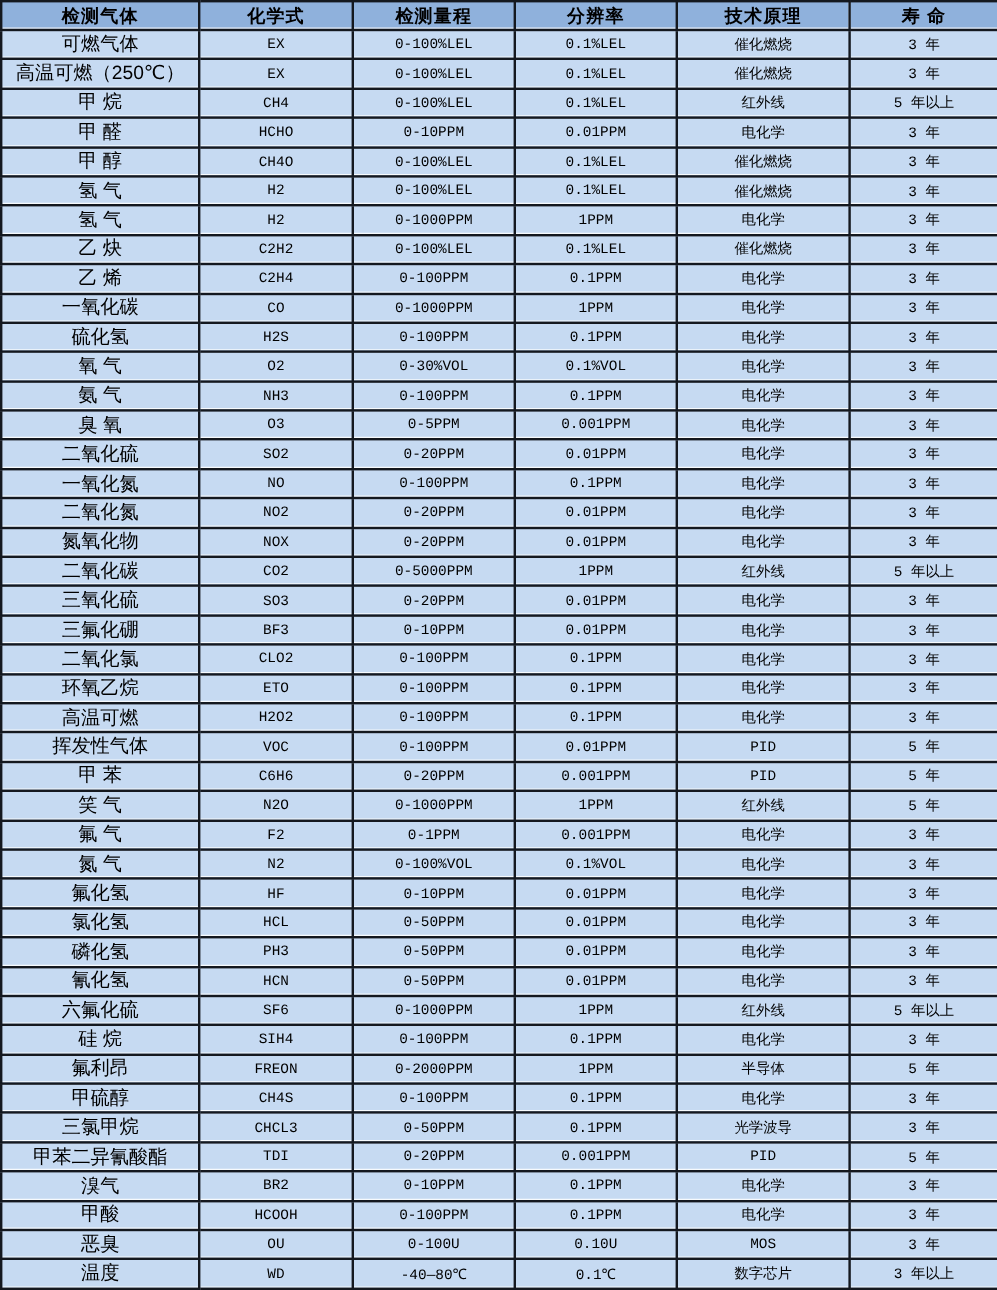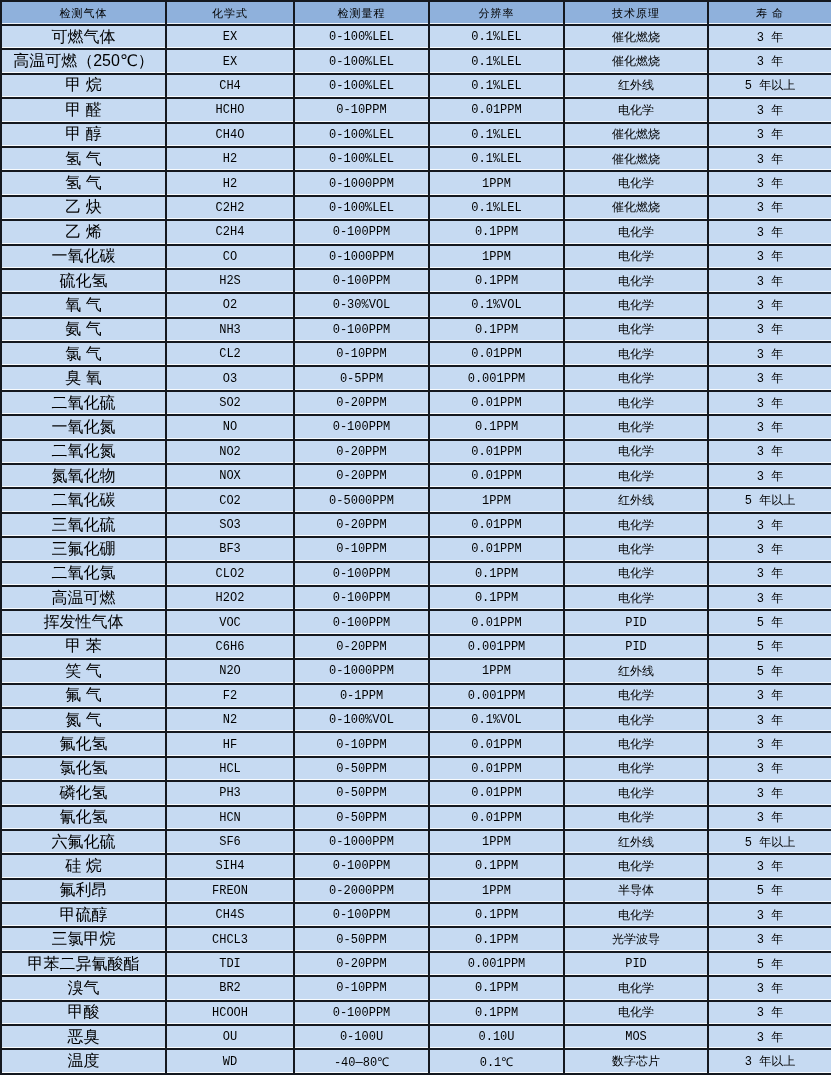--- a/index.html
+++ b/index.html
@@ -31,22 +31,22 @@
     vertical-align: middle;
     color: var(--text-color, #000000);
     padding: 0 2px;
     overflow: hidden;
     white-space: nowrap;
     
     box-shadow: inset 0 -1px 0 rgba(255,255,255,0.85);
   }
   table.spec-table th {
     background: var(--header-bg, #8fb1dc);
-    font-size: 11px;
-    font-weight: normal;
+    font-size: 15px;
+    font-weight: bold;
     height: 22px;
     letter-spacing: 1px;
   }
   table.spec-table td {
     background: var(--row-bg, #c6daf2);
     font-size: 12px;
     font-family: "Liberation Mono", "DejaVu Sans Mono", "Liberation Sans", sans-serif;
   }
   
   table.spec-table td:first-child {
@@ -175,28 +175,20 @@
       </tr>
       <tr>
         <td>氨 气</td>
         <td>NH3</td>
         <td>0-100PPM</td>
         <td>0.1PPM</td>
         <td>电化学</td>
         <td>3 年</td>
       </tr>
       <tr>
-        <td>氯 气</td>
-        <td>CL2</td>
-        <td>0-10PPM</td>
-        <td>0.01PPM</td>
-        <td>电化学</td>
-        <td>3 年</td>
-      </tr>
-      <tr>
         <td>臭 氧</td>
         <td>O3</td>
         <td>0-5PPM</td>
         <td>0.001PPM</td>
         <td>电化学</td>
         <td>3 年</td>
       </tr>
       <tr>
         <td>二氧化硫</td>
         <td>SO2</td>
@@ -249,20 +241,28 @@
         <td>三氟化硼</td>
         <td>BF3</td>
         <td>0-10PPM</td>
         <td>0.01PPM</td>
         <td>电化学</td>
         <td>3 年</td>
       </tr>
       <tr>
         <td>二氧化氯</td>
         <td>CLO2</td>
+        <td>0-100PPM</td>
+        <td>0.1PPM</td>
+        <td>电化学</td>
+        <td>3 年</td>
+      </tr>
+      <tr>
+        <td>环氧乙烷</td>
+        <td>ETO</td>
         <td>0-100PPM</td>
         <td>0.1PPM</td>
         <td>电化学</td>
         <td>3 年</td>
       </tr>
       <tr>
         <td>高温可燃</td>
         <td>H2O2</td>
         <td>0-100PPM</td>
         <td>0.1PPM</td>

